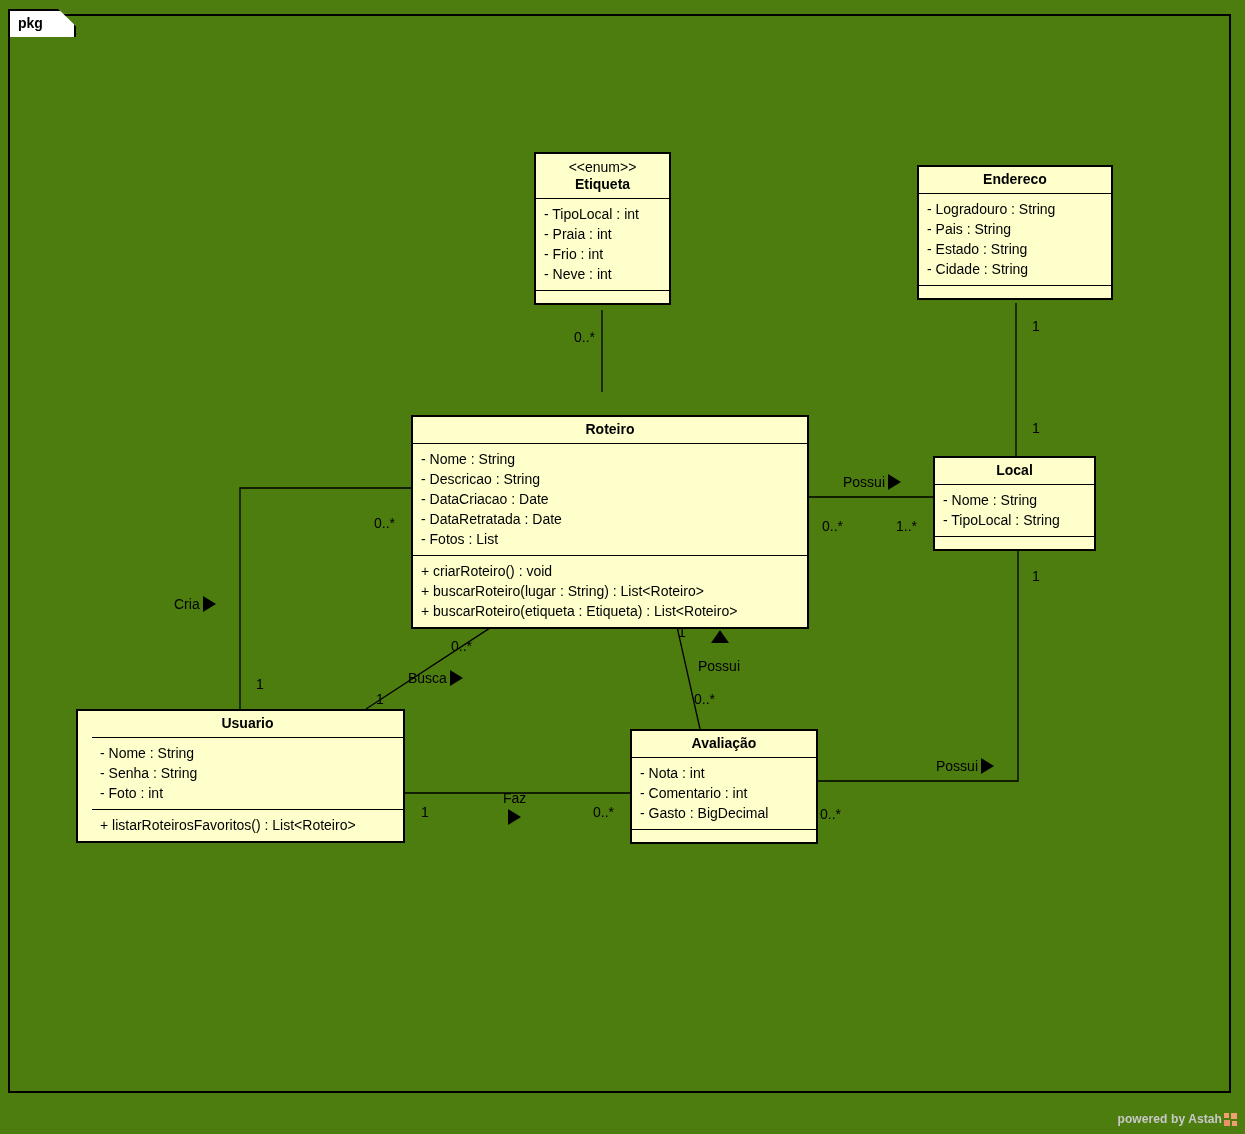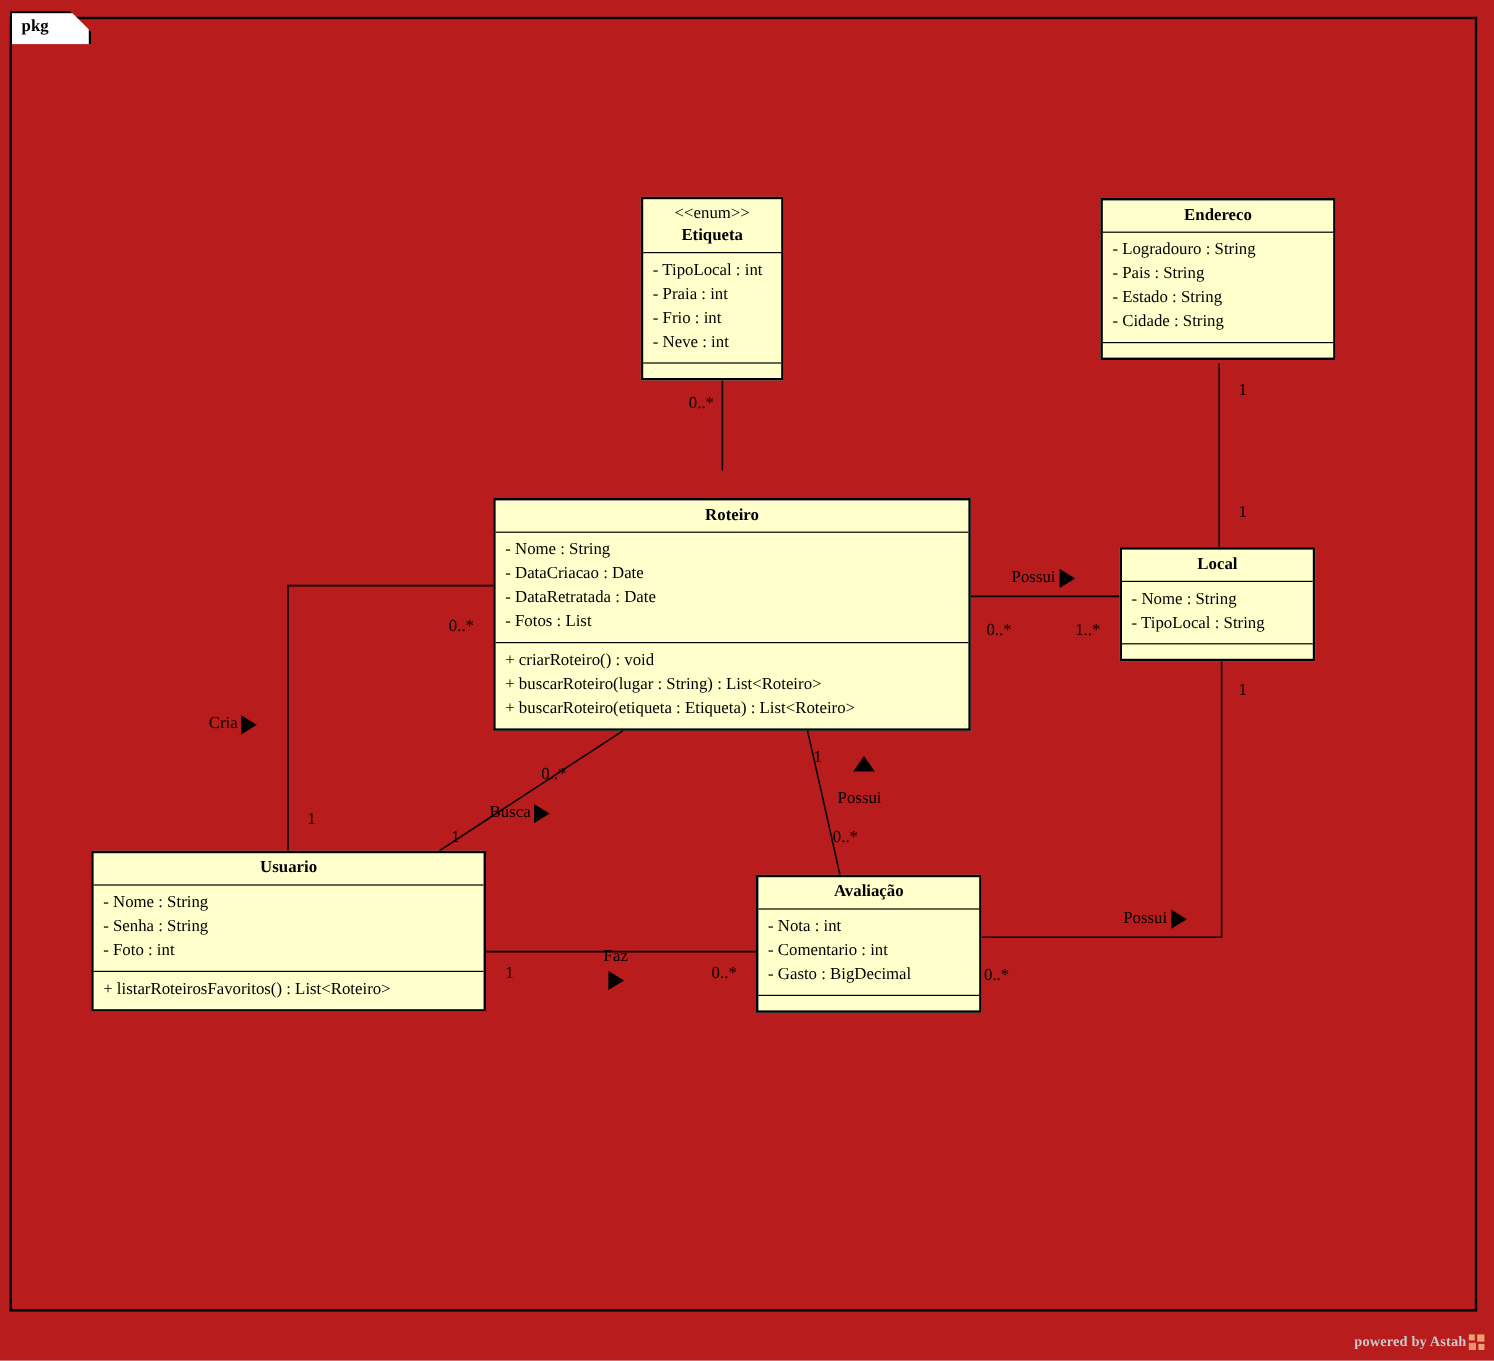--- a/index.html
+++ b/index.html
@@ -9,23 +9,22 @@
     background: #ffffff;
   }
   body {
     font-family: "Liberation Sans", sans-serif;
     -webkit-font-smoothing: antialiased;
   }
   #canvas {
     position: relative;
     width: 1245px;
     height: 1134px;
-    background: #b91c1c;
+    background: #4d7c0f;
     overflow: hidden;
-    font-family: Liberation Serif, serif;
   }
 
   
   #pkg-frame {
     position: absolute;
     left: 8px;
     top: 14px;
     width: 1223px;
     height: 1079px;
     border: 2px solid #000000;
@@ -198,21 +197,21 @@
 
     <line x1="519" y1="609" x2="366" y2="709"></line>
 
     <line x1="673" y1="609" x2="700" y2="729"></line>
 
     <line x1="405" y1="793" x2="630" y2="793"></line>
 
     <polyline points="809,781 1018,781 1018,549"></polyline>
   </svg>
 
-  <div class="uml-class" id="cls-etiqueta" style="left:534px; top:152px; width:119px;margin-top:12px;">
+  <div class="uml-class" id="cls-etiqueta" style="left:534px; top:152px; width:137px;">
     <div class="uml-name">
       <span class="uml-stereotype">&lt;&lt;enum&gt;&gt;</span>
       <span>Etiqueta</span>
     </div>
     <div class="uml-compartment">
       <div class="uml-feature">- TipoLocal : int</div>
       <div class="uml-feature">- Praia : int</div>
       <div class="uml-feature">- Frio : int</div>
       <div class="uml-feature">- Neve : int</div>
     </div>
@@ -231,20 +230,21 @@
     </div>
     <div class="uml-compartment empty"></div>
   </div>
 
   <div class="uml-class" id="cls-roteiro" style="left:411px; top:392px; width:398px;margin-top:23px;">
     <div class="uml-name">
       <span>Roteiro</span>
     </div>
     <div class="uml-compartment">
       <div class="uml-feature">- Nome : String</div>
+      <div class="uml-feature">- Descricao : String</div>
       <div class="uml-feature">- DataCriacao : Date</div>
       <div class="uml-feature">- DataRetratada : Date</div>
       <div class="uml-feature">- Fotos : List</div>
     </div>
     <div class="uml-compartment">
       <div class="uml-feature">+ criarRoteiro() : void</div>
       <div class="uml-feature">+ buscarRoteiro(lugar : String) : List&lt;Roteiro&gt;</div>
       <div class="uml-feature">+ buscarRoteiro(etiqueta : Etiqueta) : List&lt;Roteiro&gt;</div>
     </div>
   </div>
@@ -253,21 +253,21 @@
     <div class="uml-name">
       <span>Local</span>
     </div>
     <div class="uml-compartment">
       <div class="uml-feature">- Nome : String</div>
       <div class="uml-feature">- TipoLocal : String</div>
     </div>
     <div class="uml-compartment empty"></div>
   </div>
 
-  <div class="uml-class" id="cls-usuario" style="left:76px; top:709px; width:329px;">
+  <div class="uml-class" id="cls-usuario" style="left:76px; top:709px; width:329px;padding-left:14px;">
     <div class="uml-name">
       <span>Usuario</span>
     </div>
     <div class="uml-compartment">
       <div class="uml-feature">- Nome : String</div>
       <div class="uml-feature">- Senha : String</div>
       <div class="uml-feature">- Foto : int</div>
     </div>
     <div class="uml-compartment">
       <div class="uml-feature">+ listarRoteirosFavoritos() : List&lt;Roteiro&gt;</div>

